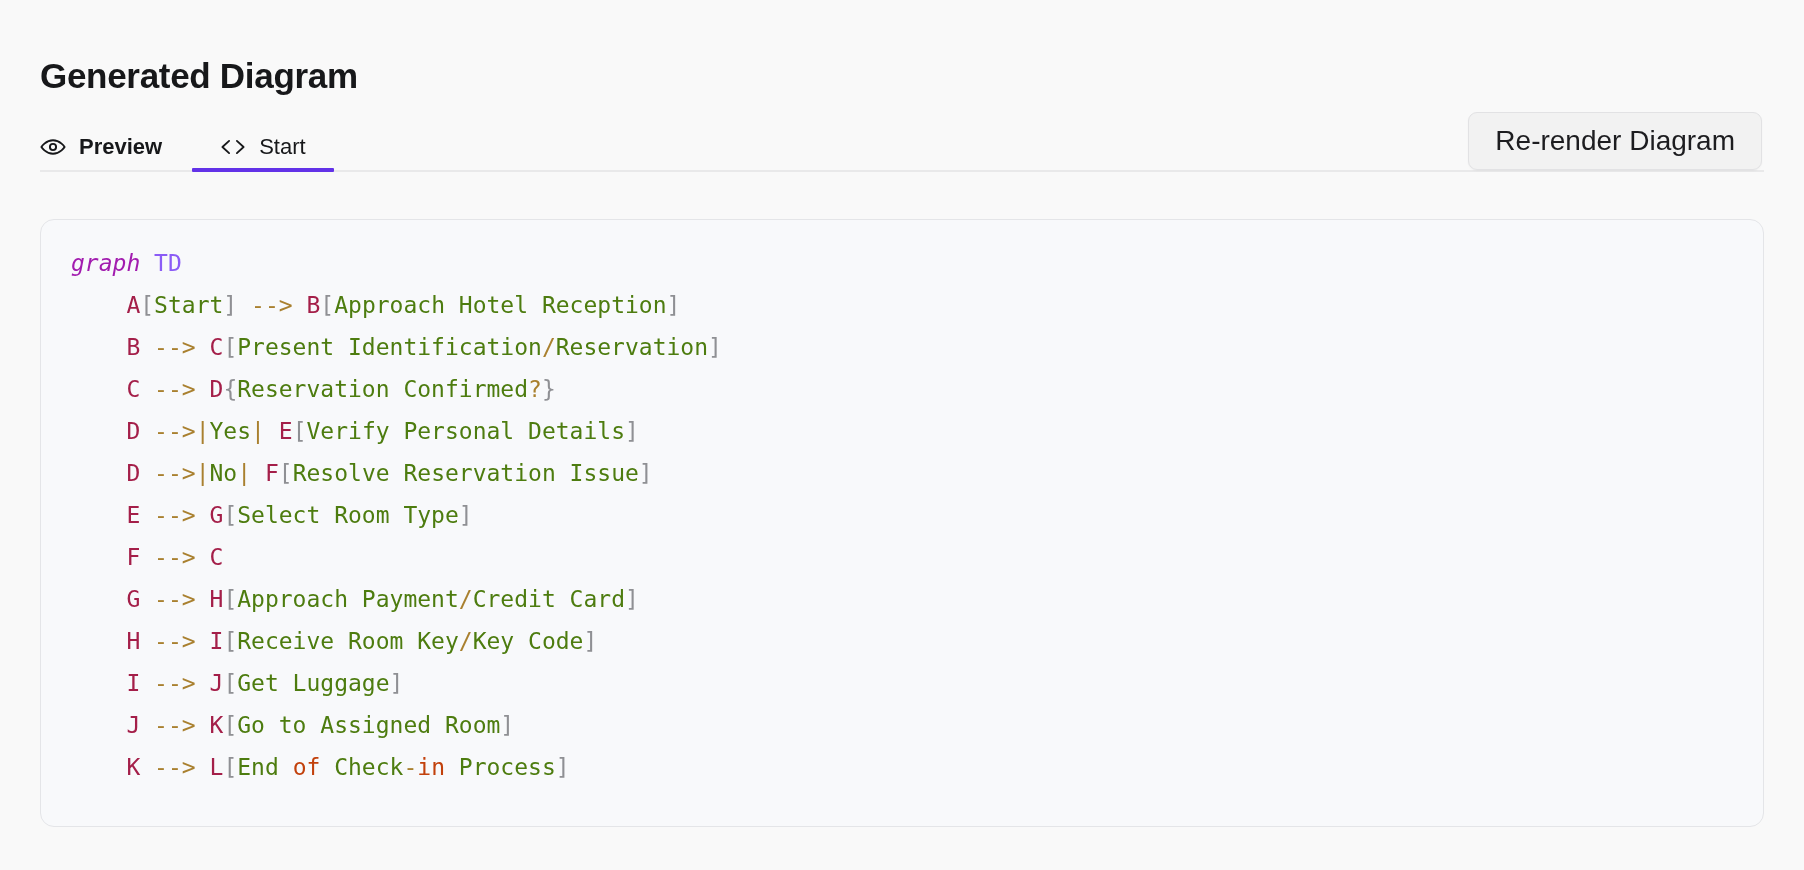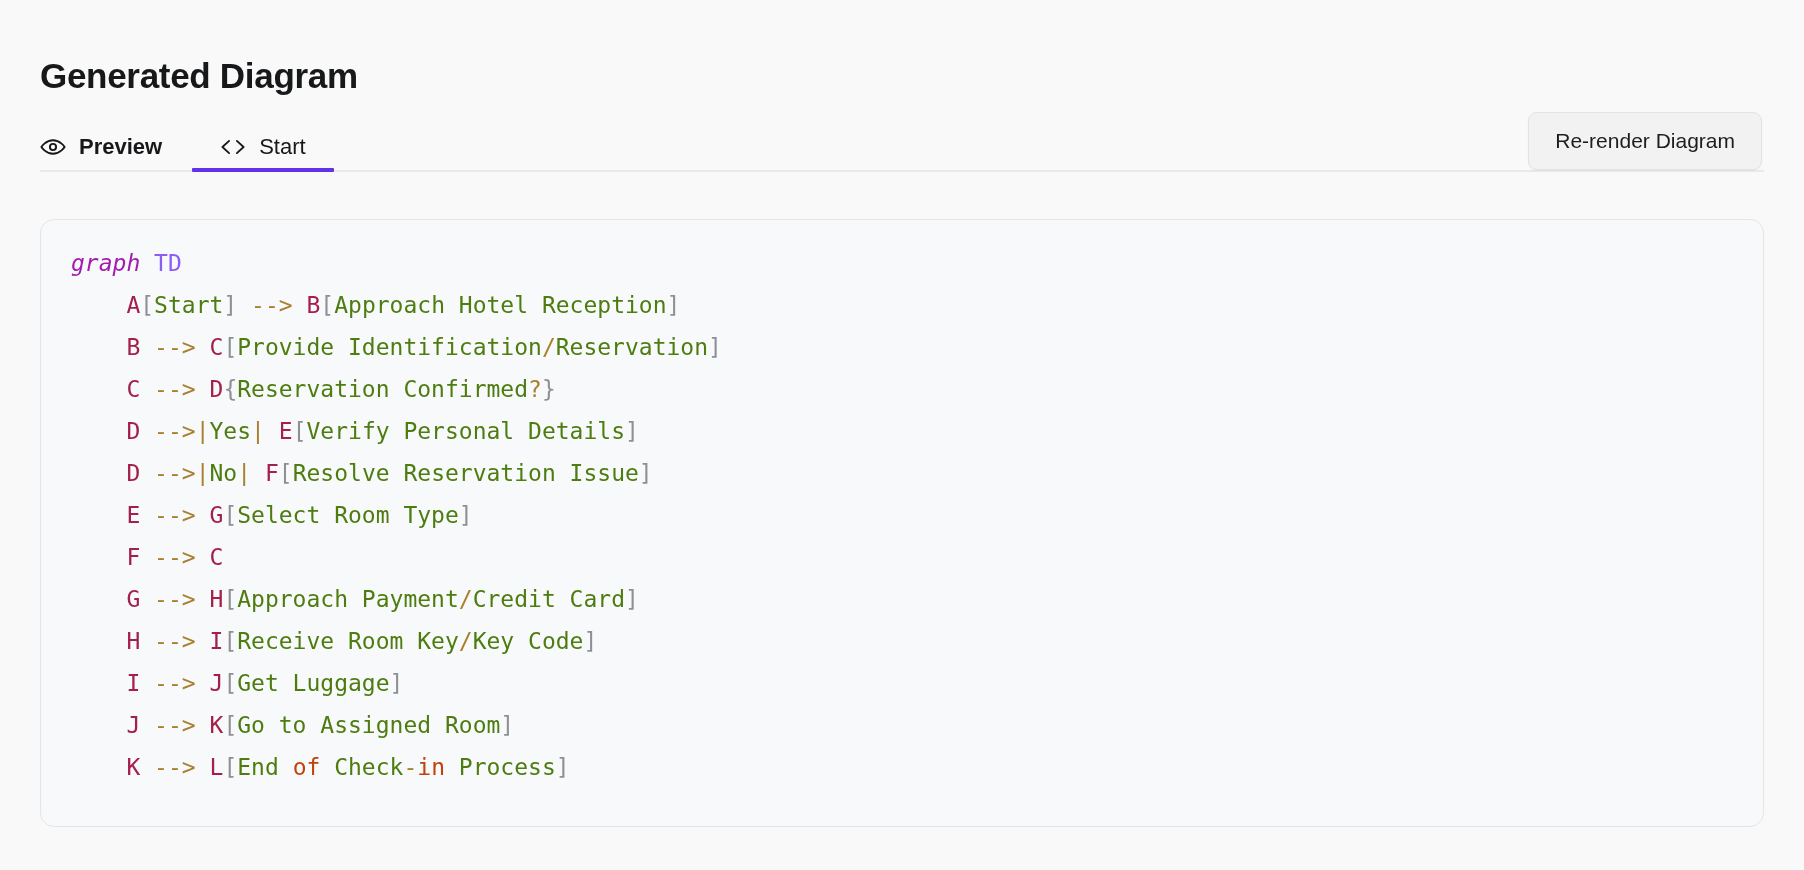--- a/index.html
+++ b/index.html
@@ -97,21 +97,21 @@
   .rerender-btn {
     position: absolute;
     right: 42px;
     top: 112px;
     height: 58px;
     padding: 0 26px;
     background: #f2f2f2;
     border: 1px solid #e2e2e4;
     border-radius: 9px;
     font-family: "Liberation Sans", sans-serif;
-    font-size: 21px;
+    font-size: 28px;
     color: #1d1d20;
     cursor: pointer;
     box-shadow: 0 1px 2px rgba(16,16,20,0.04);
     display: flex;
     align-items: center;
     justify-content: center;
     white-space: nowrap;
   }
 
   
@@ -188,21 +188,21 @@
 
     </div>
   </div>
 
   <button class="rerender-btn">Re-render Diagram</button>
 
   <div class="code-card">
     <div class="code-scroll">
       <pre class="code" id="code-block"><span><span class="tok-kw">graph</span><span class="tok-text"> </span><span class="tok-dir">TD</span></span>
 <span><span class="tok-text">    </span><span class="tok-node">A</span><span class="tok-bracket">[</span><span class="tok-text">Start</span><span class="tok-bracket">]</span><span class="tok-text"> </span><span class="tok-arrow">--&gt;</span><span class="tok-text"> </span><span class="tok-node">B</span><span class="tok-bracket">[</span><span class="tok-text">Approach Hotel Reception</span><span class="tok-bracket">]</span></span>
-<span><span class="tok-text">    </span><span class="tok-node">B</span><span class="tok-text"> </span><span class="tok-arrow">--&gt;</span><span class="tok-text"> </span><span class="tok-node">C</span><span class="tok-bracket">[</span><span class="tok-text">Provide Identification</span><span class="tok-punc">/</span><span class="tok-text">Reservation</span><span class="tok-bracket">]</span></span>
+<span><span class="tok-text">    </span><span class="tok-node">B</span><span class="tok-text"> </span><span class="tok-arrow">--&gt;</span><span class="tok-text"> </span><span class="tok-node">C</span><span class="tok-bracket">[</span><span class="tok-text">Present Identification</span><span class="tok-punc">/</span><span class="tok-text">Reservation</span><span class="tok-bracket">]</span></span>
 <span><span class="tok-text">    </span><span class="tok-node">C</span><span class="tok-text"> </span><span class="tok-arrow">--&gt;</span><span class="tok-text"> </span><span class="tok-node">D</span><span class="tok-bracket">{</span><span class="tok-text">Reservation Confirmed</span><span class="tok-punc">?</span><span class="tok-bracket">}</span></span>
 <span><span class="tok-text">    </span><span class="tok-node">D</span><span class="tok-text"> </span><span class="tok-arrow">--&gt;</span><span class="tok-pipe">|</span><span class="tok-text">Yes</span><span class="tok-pipe">|</span><span class="tok-text"> </span><span class="tok-node">E</span><span class="tok-bracket">[</span><span class="tok-text">Verify Personal Details</span><span class="tok-bracket">]</span></span>
 <span><span class="tok-text">    </span><span class="tok-node">D</span><span class="tok-text"> </span><span class="tok-arrow">--&gt;</span><span class="tok-pipe">|</span><span class="tok-text">No</span><span class="tok-pipe">|</span><span class="tok-text"> </span><span class="tok-node">F</span><span class="tok-bracket">[</span><span class="tok-text">Resolve Reservation Issue</span><span class="tok-bracket">]</span></span>
 <span><span class="tok-text">    </span><span class="tok-node">E</span><span class="tok-text"> </span><span class="tok-arrow">--&gt;</span><span class="tok-text"> </span><span class="tok-node">G</span><span class="tok-bracket">[</span><span class="tok-text">Select Room Type</span><span class="tok-bracket">]</span></span>
 <span><span class="tok-text">    </span><span class="tok-node">F</span><span class="tok-text"> </span><span class="tok-arrow">--&gt;</span><span class="tok-text"> </span><span class="tok-node">C</span></span>
 <span><span class="tok-text">    </span><span class="tok-node">G</span><span class="tok-text"> </span><span class="tok-arrow">--&gt;</span><span class="tok-text"> </span><span class="tok-node">H</span><span class="tok-bracket">[</span><span class="tok-text">Approach Payment</span><span class="tok-punc">/</span><span class="tok-text">Credit Card</span><span class="tok-bracket">]</span></span>
 <span><span class="tok-text">    </span><span class="tok-node">H</span><span class="tok-text"> </span><span class="tok-arrow">--&gt;</span><span class="tok-text"> </span><span class="tok-node">I</span><span class="tok-bracket">[</span><span class="tok-text">Receive Room Key</span><span class="tok-punc">/</span><span class="tok-text">Key Code</span><span class="tok-bracket">]</span></span>
 <span><span class="tok-text">    </span><span class="tok-node">I</span><span class="tok-text"> </span><span class="tok-arrow">--&gt;</span><span class="tok-text"> </span><span class="tok-node">J</span><span class="tok-bracket">[</span><span class="tok-text">Get Luggage</span><span class="tok-bracket">]</span></span>
 <span><span class="tok-text">    </span><span class="tok-node">J</span><span class="tok-text"> </span><span class="tok-arrow">--&gt;</span><span class="tok-text"> </span><span class="tok-node">K</span><span class="tok-bracket">[</span><span class="tok-text">Go to Assigned Room</span><span class="tok-bracket">]</span></span>
 <span><span class="tok-text">    </span><span class="tok-node">K</span><span class="tok-text"> </span><span class="tok-arrow">--&gt;</span><span class="tok-text"> </span><span class="tok-node">L</span><span class="tok-bracket">[</span><span class="tok-text">End </span><span class="tok-blue">of</span><span class="tok-text"> Check</span><span class="tok-punc">-</span><span class="tok-blue">in</span><span class="tok-text"> Process</span><span class="tok-bracket">]</span></span></pre>

